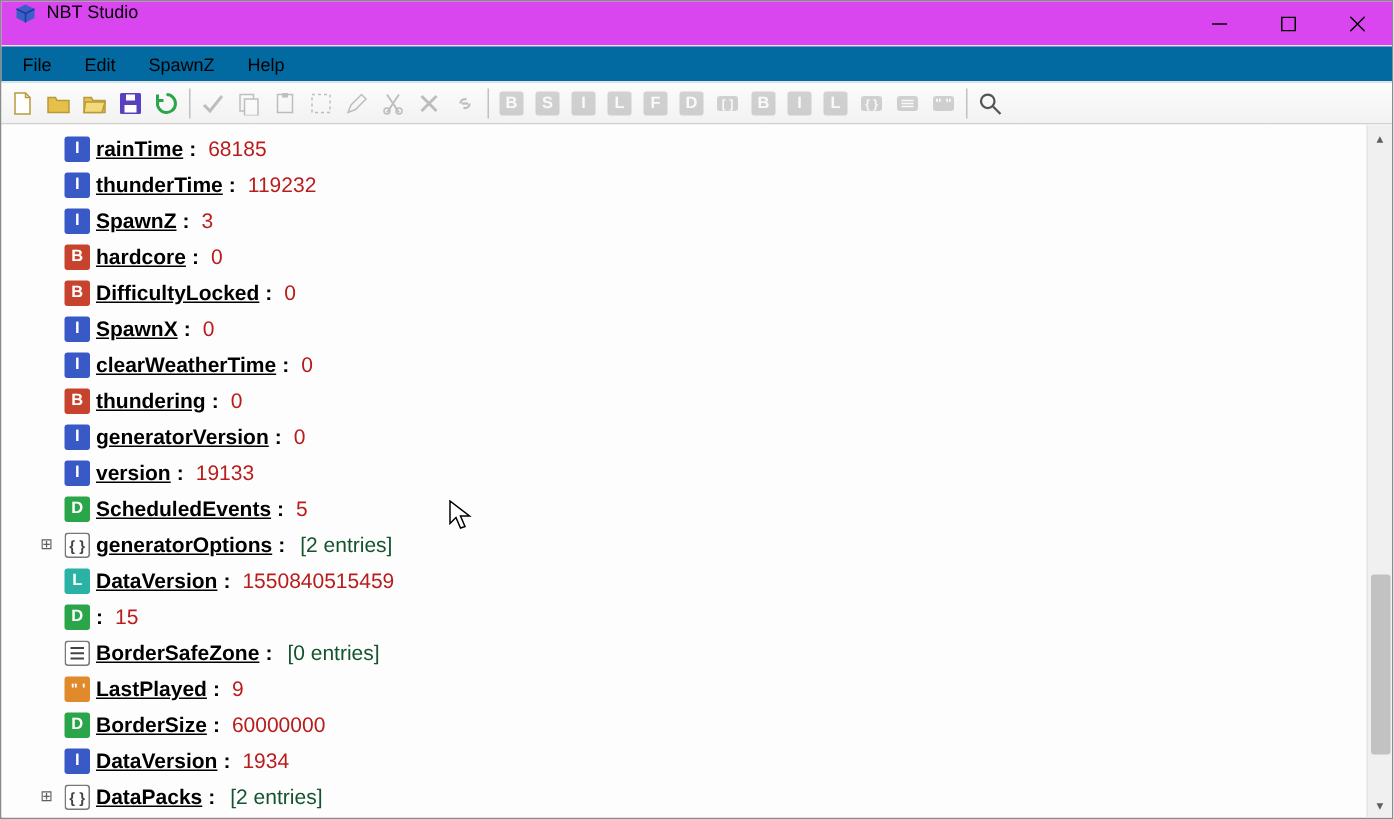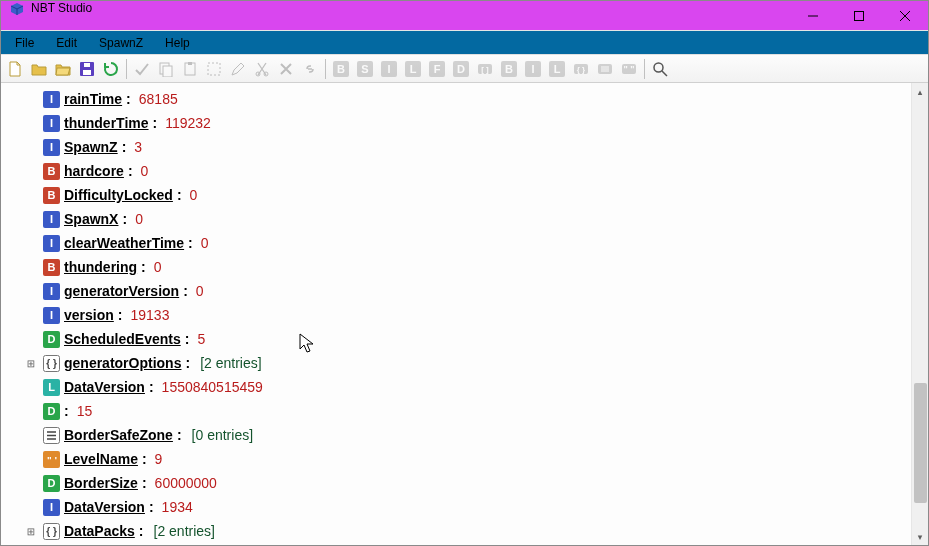--- a/index.html
+++ b/index.html
@@ -470,21 +470,21 @@
           <span style="font-weight: bold;">:</span>
           <span class="meta">[0 entries]</span>
         </div>
         <div class="row">
           <span class="twisty none"></span>
           <span class="tag-icon tag-S" style="background: rgb(224, 138, 44);">
             <svg width="11" height="11" viewBox="0 0 10 10">
               <text x="1" y="8" font-size="9" fill="#fff" font-weight="bold">" "</text>
             </svg>
           </span>
-          <span class="key">LevelName</span>
+          <span class="key">LastPlayed</span>
           <span style="font-weight: bold;">:</span>
           <span class="val">9</span>
         </div>
         <div class="row">
           <span class="twisty none"></span>
           <span class="tag-icon tag-D">D</span>
           <span class="key">BorderSize</span>
           <span style="font-weight: bold;">:</span>
           <span class="val">60000000</span>
         </div>

